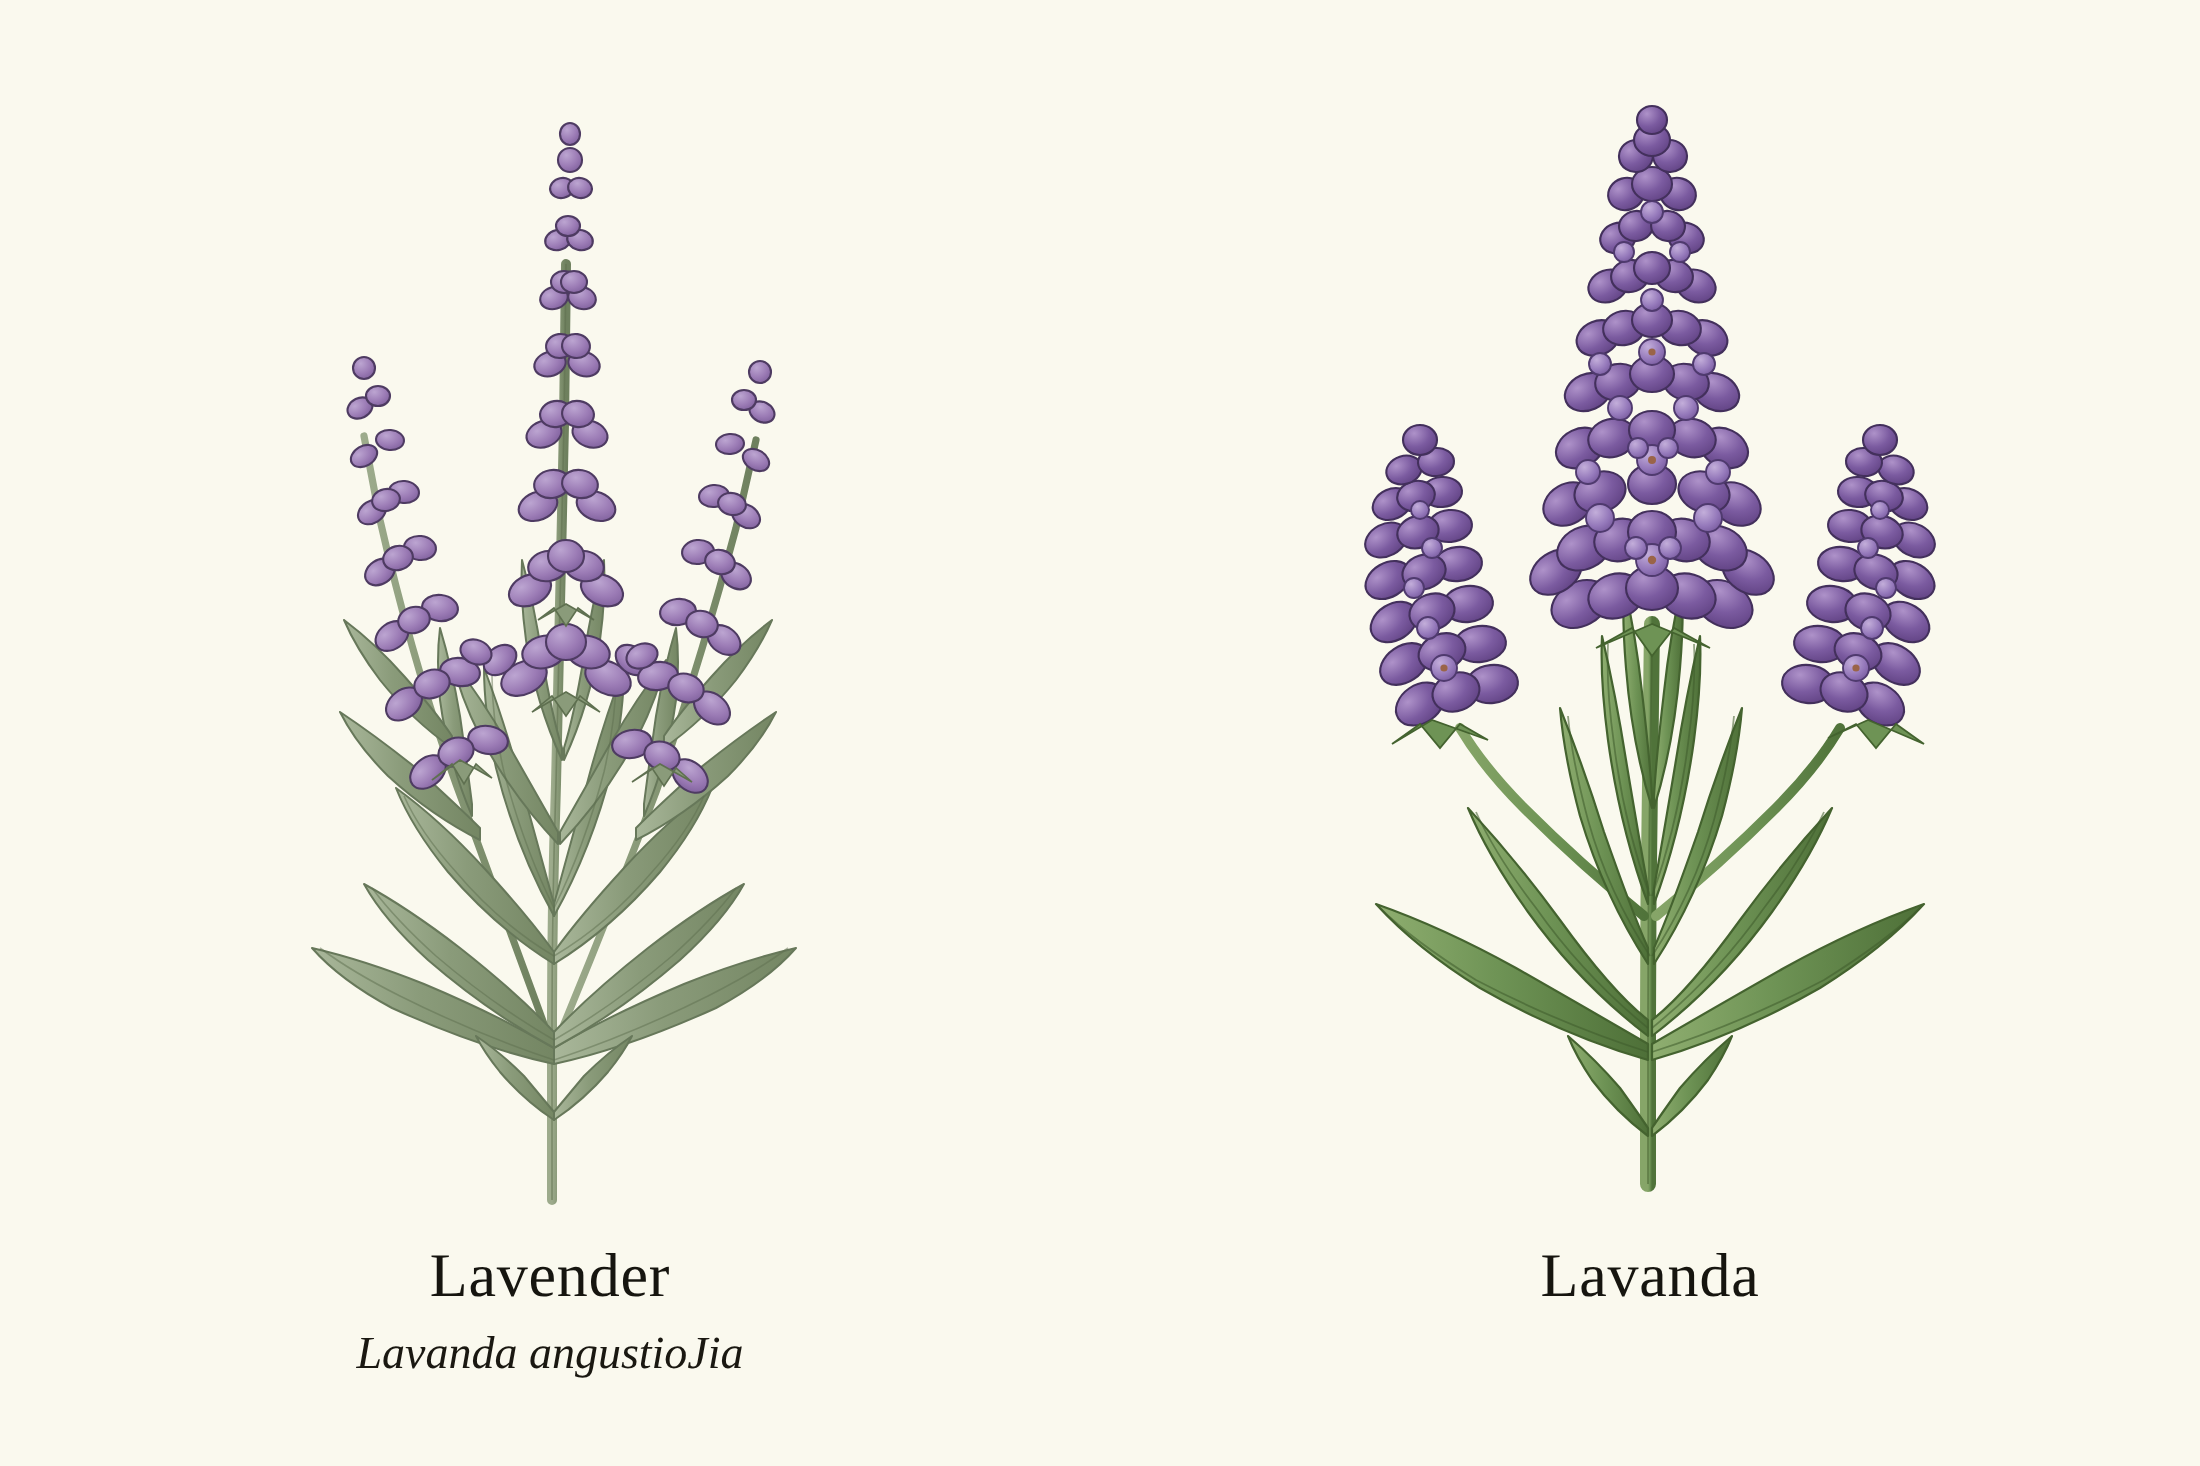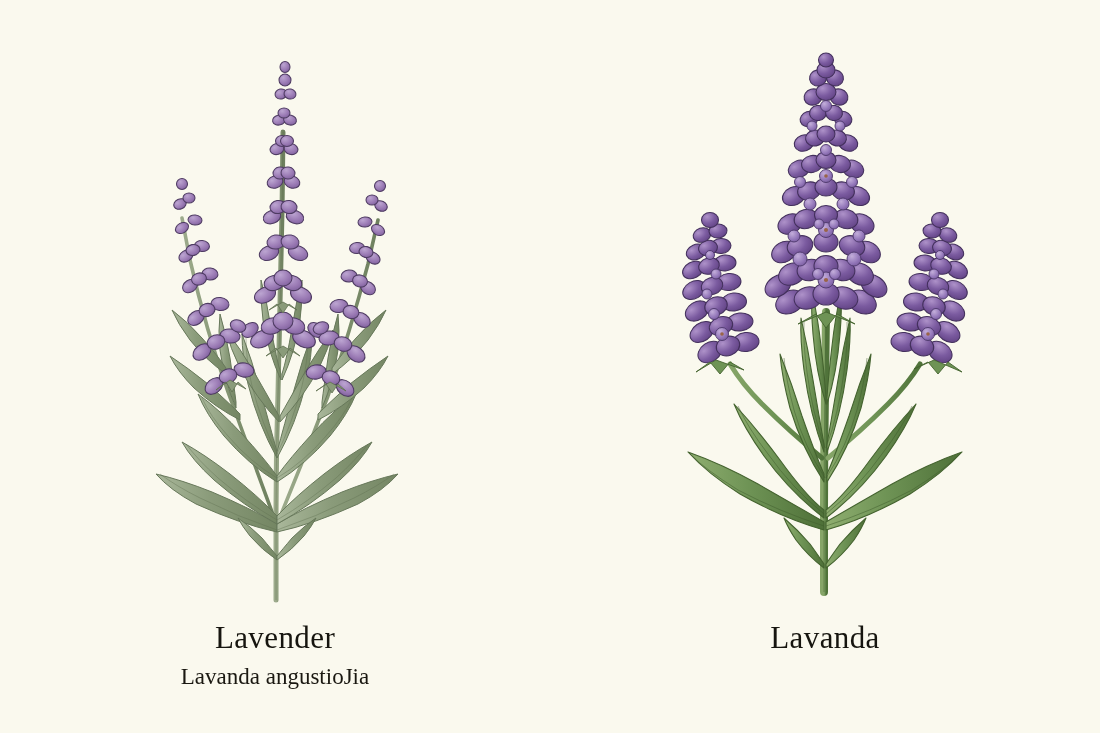--- a/index.html
+++ b/index.html
@@ -40,20 +40,21 @@
     font-size: 31px;
     color: #16150f;
     letter-spacing: 0.4px;
   }
   .sci-name {
     position: absolute;
     left: 0;
     width: 550px;
     top: 652px;
     text-align: center;
+    font-style: italic;
     font-size: 23px;
     color: #1a1811;
   }
 </style>
 </head>
 <body>
 
 <div id="canvas">
 
   <div class="plate plate-left">

